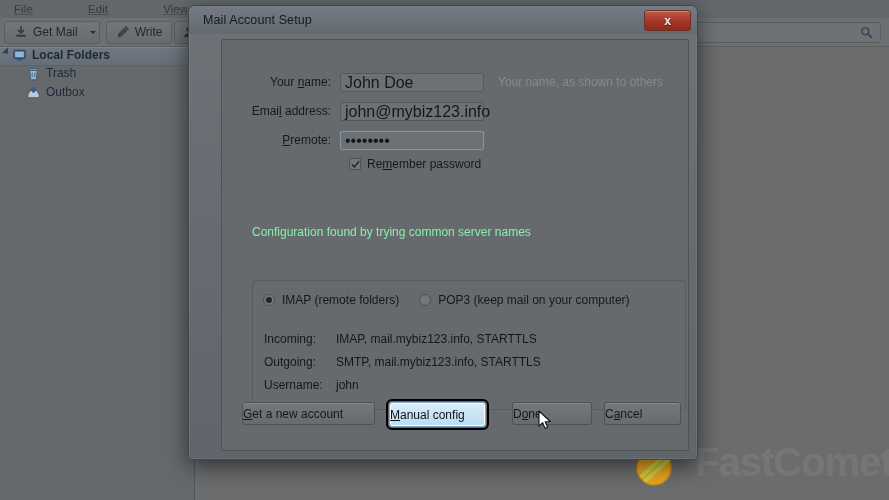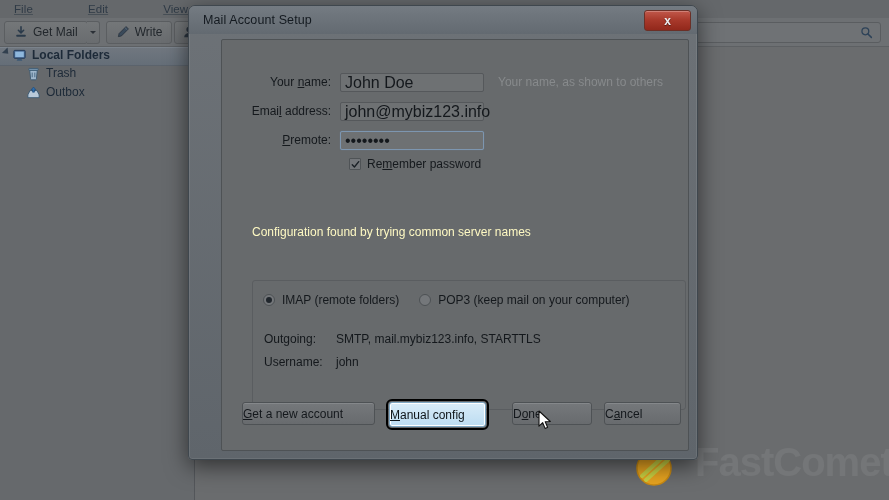--- a/index.html
+++ b/index.html
@@ -136,21 +136,21 @@
     width:12px;height:12px;background:#73767a;border:1px solid #4f5356;
     border-radius:1px;margin-right:6px;display:flex;align-items:center;
     justify-content:center;box-sizing:border-box;
   }
   .cbox .tick{
     width:9px;height:9px;display:block;
   }
   .cblabel{font-size:12px;color:#15191d;}
 
   .cfgfound{
-    position:absolute;left:30px;top:185px;font-size:12px;color:#fef9c3;
+    position:absolute;left:30px;top:185px;font-size:12px;color:#86efac;
   }
 
   .grouper{
     position:absolute;left:30px;top:240px;width:434px;height:130px;
     border:1px solid #5a5d60;border-radius:3px;box-sizing:border-box;
   }
   .radiorow{display:flex;align-items:center;height:26px;padding-left:10px;padding-top:6px;}
   .radio{
     width:12px;height:12px;border-radius:50%;
     background:#74777a;border:1px solid #4d5154;margin-right:7px;
@@ -325,20 +325,24 @@
             <span class="dot"></span>
           </span>
         <span class="rlabel">IMAP (remote folders)</span>
         <span class="gap"></span>
         <span class="radio"></span>
         <span class="rlabel">POP3 (keep mail on your computer)</span>
       </div>
 
       <div class="srv">
         <div class="srow">
+          <span class="k">Incoming:</span>
+          <span class="v">IMAP, mail.mybiz123.info, STARTTLS</span>
+        </div>
+        <div class="srow">
           <span class="k">Outgoing:</span>
           <span class="v">SMTP, mail.mybiz123.info, STARTTLS</span>
         </div>
         <div class="srow">
           <span class="k">Username:</span>
           <span class="v">john</span>
         </div>
       </div>
     </div>
 

